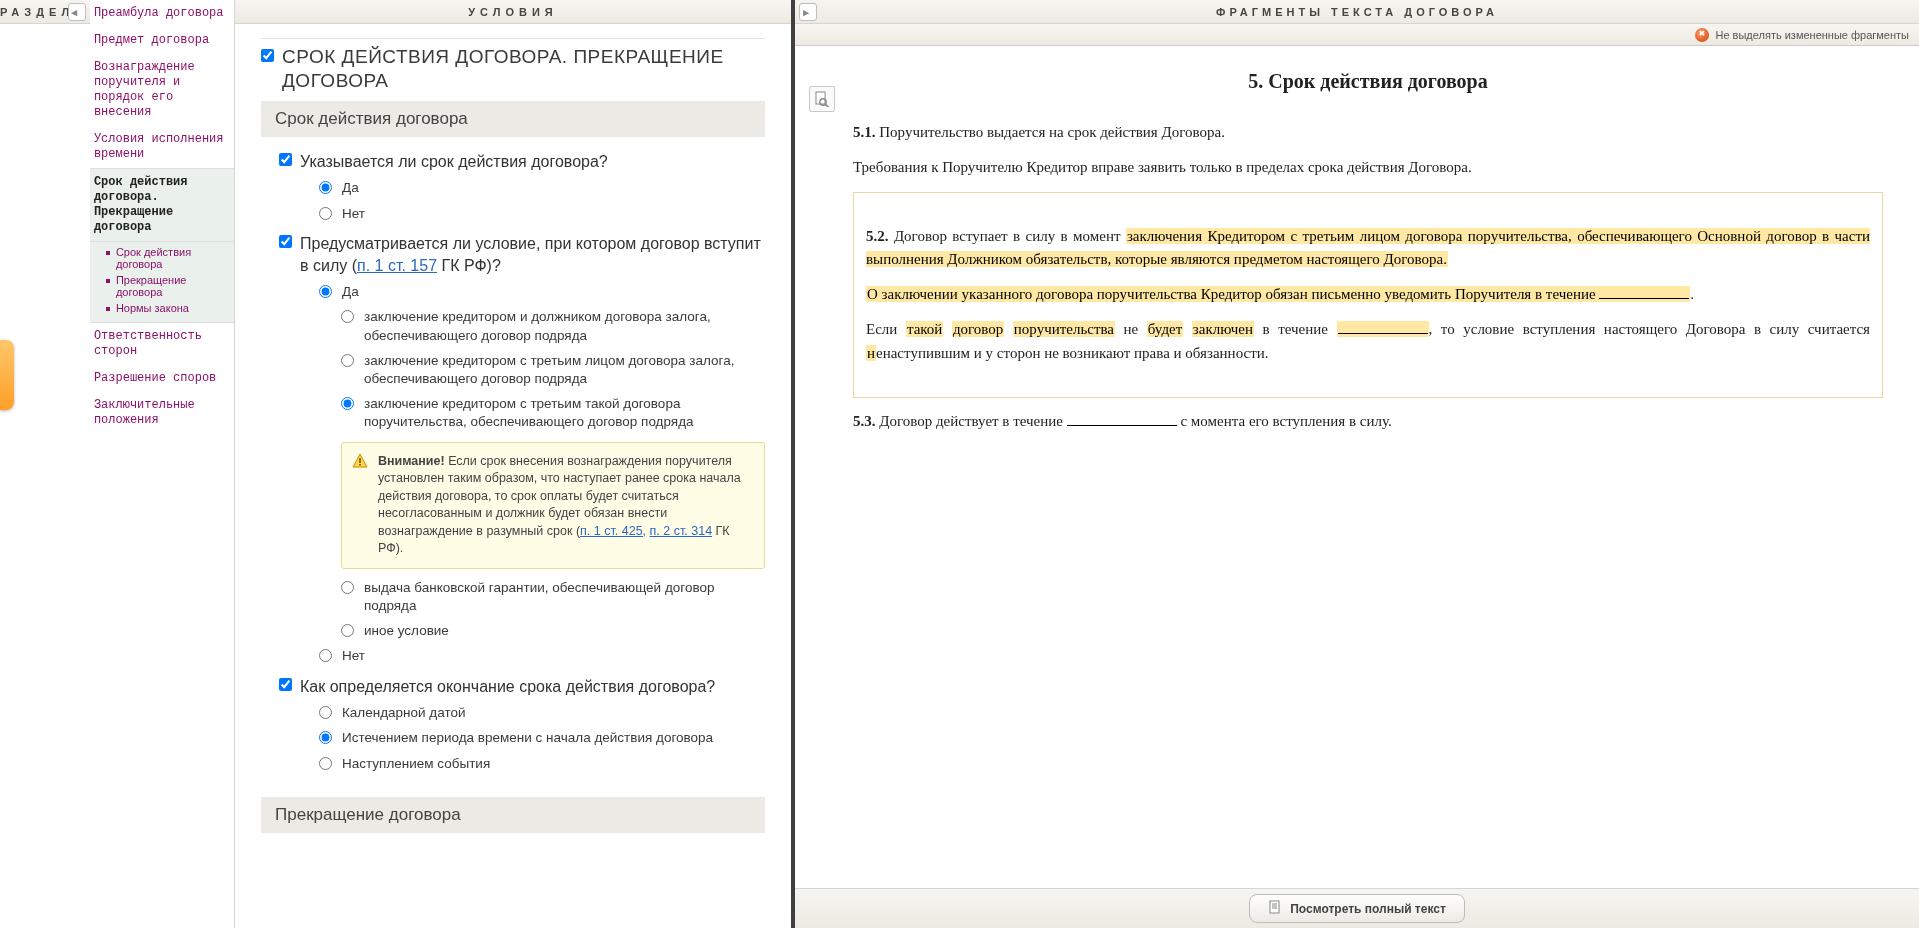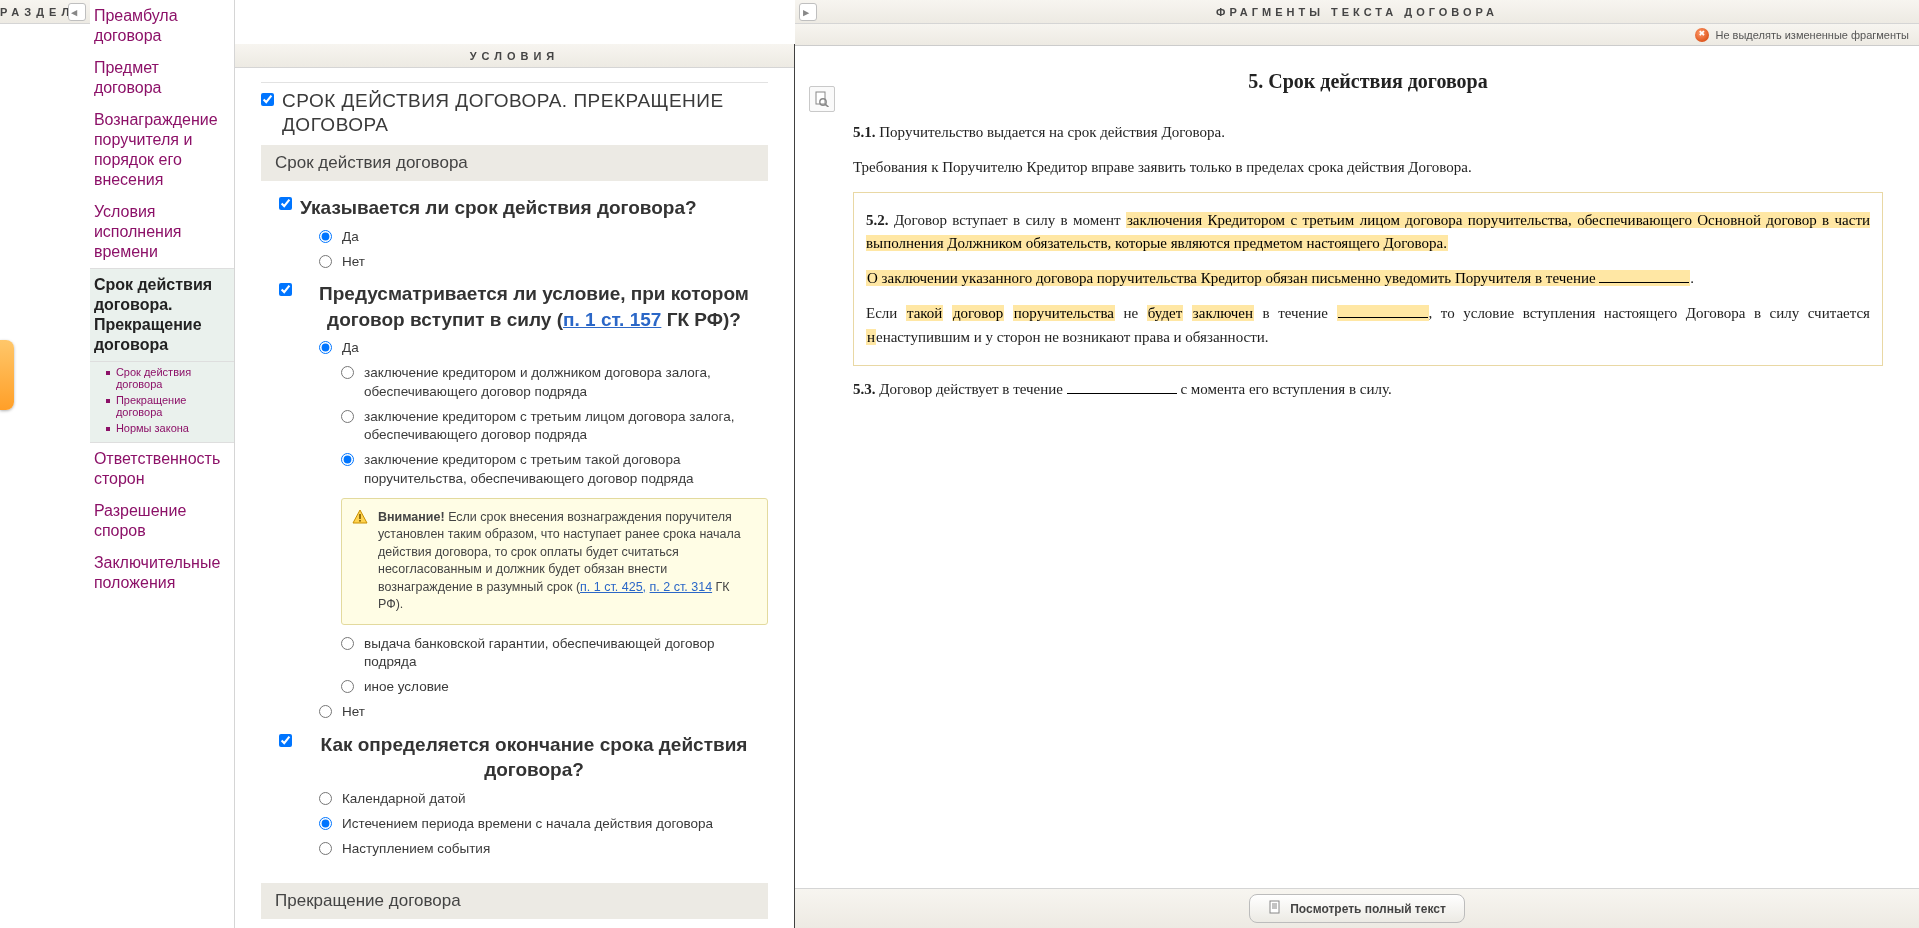--- a/index.html
+++ b/index.html
@@ -44,24 +44,25 @@
   cursor:pointer; color:#888;
 }
 .collapse-left { right:4px; }
 .collapse-right { left:4px; }
 
 .nav { overflow:auto; flex:1; }
 .nav-item {
   display:block;
   padding:6px 4px;
   color:#8c1168;
-  font-size:16px;
+  font-size:12px;
   text-decoration:none;
   cursor:pointer;
   line-height:1.25;
+  font-family:Liberation Mono, monospace;
 }
 .nav-item.active-block {
   background:#eaf1ed;
   color:#222;
   font-weight:bold;
   border-top:1px solid #dedede;
   border-bottom:1px solid #dedede;
 }
 .subnav {
   background:#eaf1ed;
@@ -90,23 +91,22 @@
   background:linear-gradient(to bottom,#ffc76a,#ff9f28);
   border-radius:0 8px 8px 0;
   box-shadow:0 1px 3px rgba(0,0,0,0.3);
 }
 
 
 .middle {
   width:560px;
   display:flex;
   flex-direction:column;
-  border-right:1px solid #404040;
-  position:relative;
-  margin-top:44px;
+  border-right:4px solid #404040;
+  position:relative;
 }
 .middle-body {
   overflow-y:scroll;
   flex:1;
   padding:14px 26px 24px 26px;
 }
 .sec-title-row { display:flex; align-items:flex-start; margin-bottom:8px; }
 .sec-cb { margin-right:8px; margin-top:4px; }
 .sec-title {
   font-size:19px;
@@ -122,21 +122,21 @@
   background:#eceae4;
   padding:8px 14px;
   font-size:17px;
   color:#444;
   margin:6px 0 14px 0;
   line-height:1.2;
 }
 .q { margin:10px 0 6px 18px; }
 .q-row { display:flex; align-items:flex-start; }
 .q-cb { margin-right:8px; margin-top:2px; }
-.q-text { font-weight:bold; font-size:19px; color:#333; line-height:1.35;text-align:center; }
+.q-text { font-weight:normal; font-size:16px; color:#333; line-height:1.35; }
 .opts { margin:6px 0 6px 40px; }
 .opt { display:flex; align-items:flex-start; margin:7px 0; }
 .opt input { margin-right:10px; margin-top:2px; }
 .opt-label { font-size:13.5px; color:#3a3a3a; line-height:1.35; }
 .sub-opts { margin-left:22px; }
 a.link { color:#2b67c7; text-decoration:underline; }
 
 .note {
   margin:10px 0 10px 0;
   background:#fffde5;
@@ -214,21 +214,21 @@
 }
 .doc-title {
   font-size:20px; font-weight:bold;
   text-align:center;
   margin-bottom:24px;
 }
 .doc-p { margin:12px 0; text-align:justify; }
 .doc-p .num { font-weight:bold; }
 .hl-box {
   border:1px solid #e9d8a4;
-  padding:4px 12px;
+  padding:20px 12px;
   margin:12px 0;
 }
 mark {
   background:#ffe7a4;
   padding:0 1px;
 }
 .blank {
   display:inline-block;
   border-bottom:1px solid #000;
   min-width:90px;

